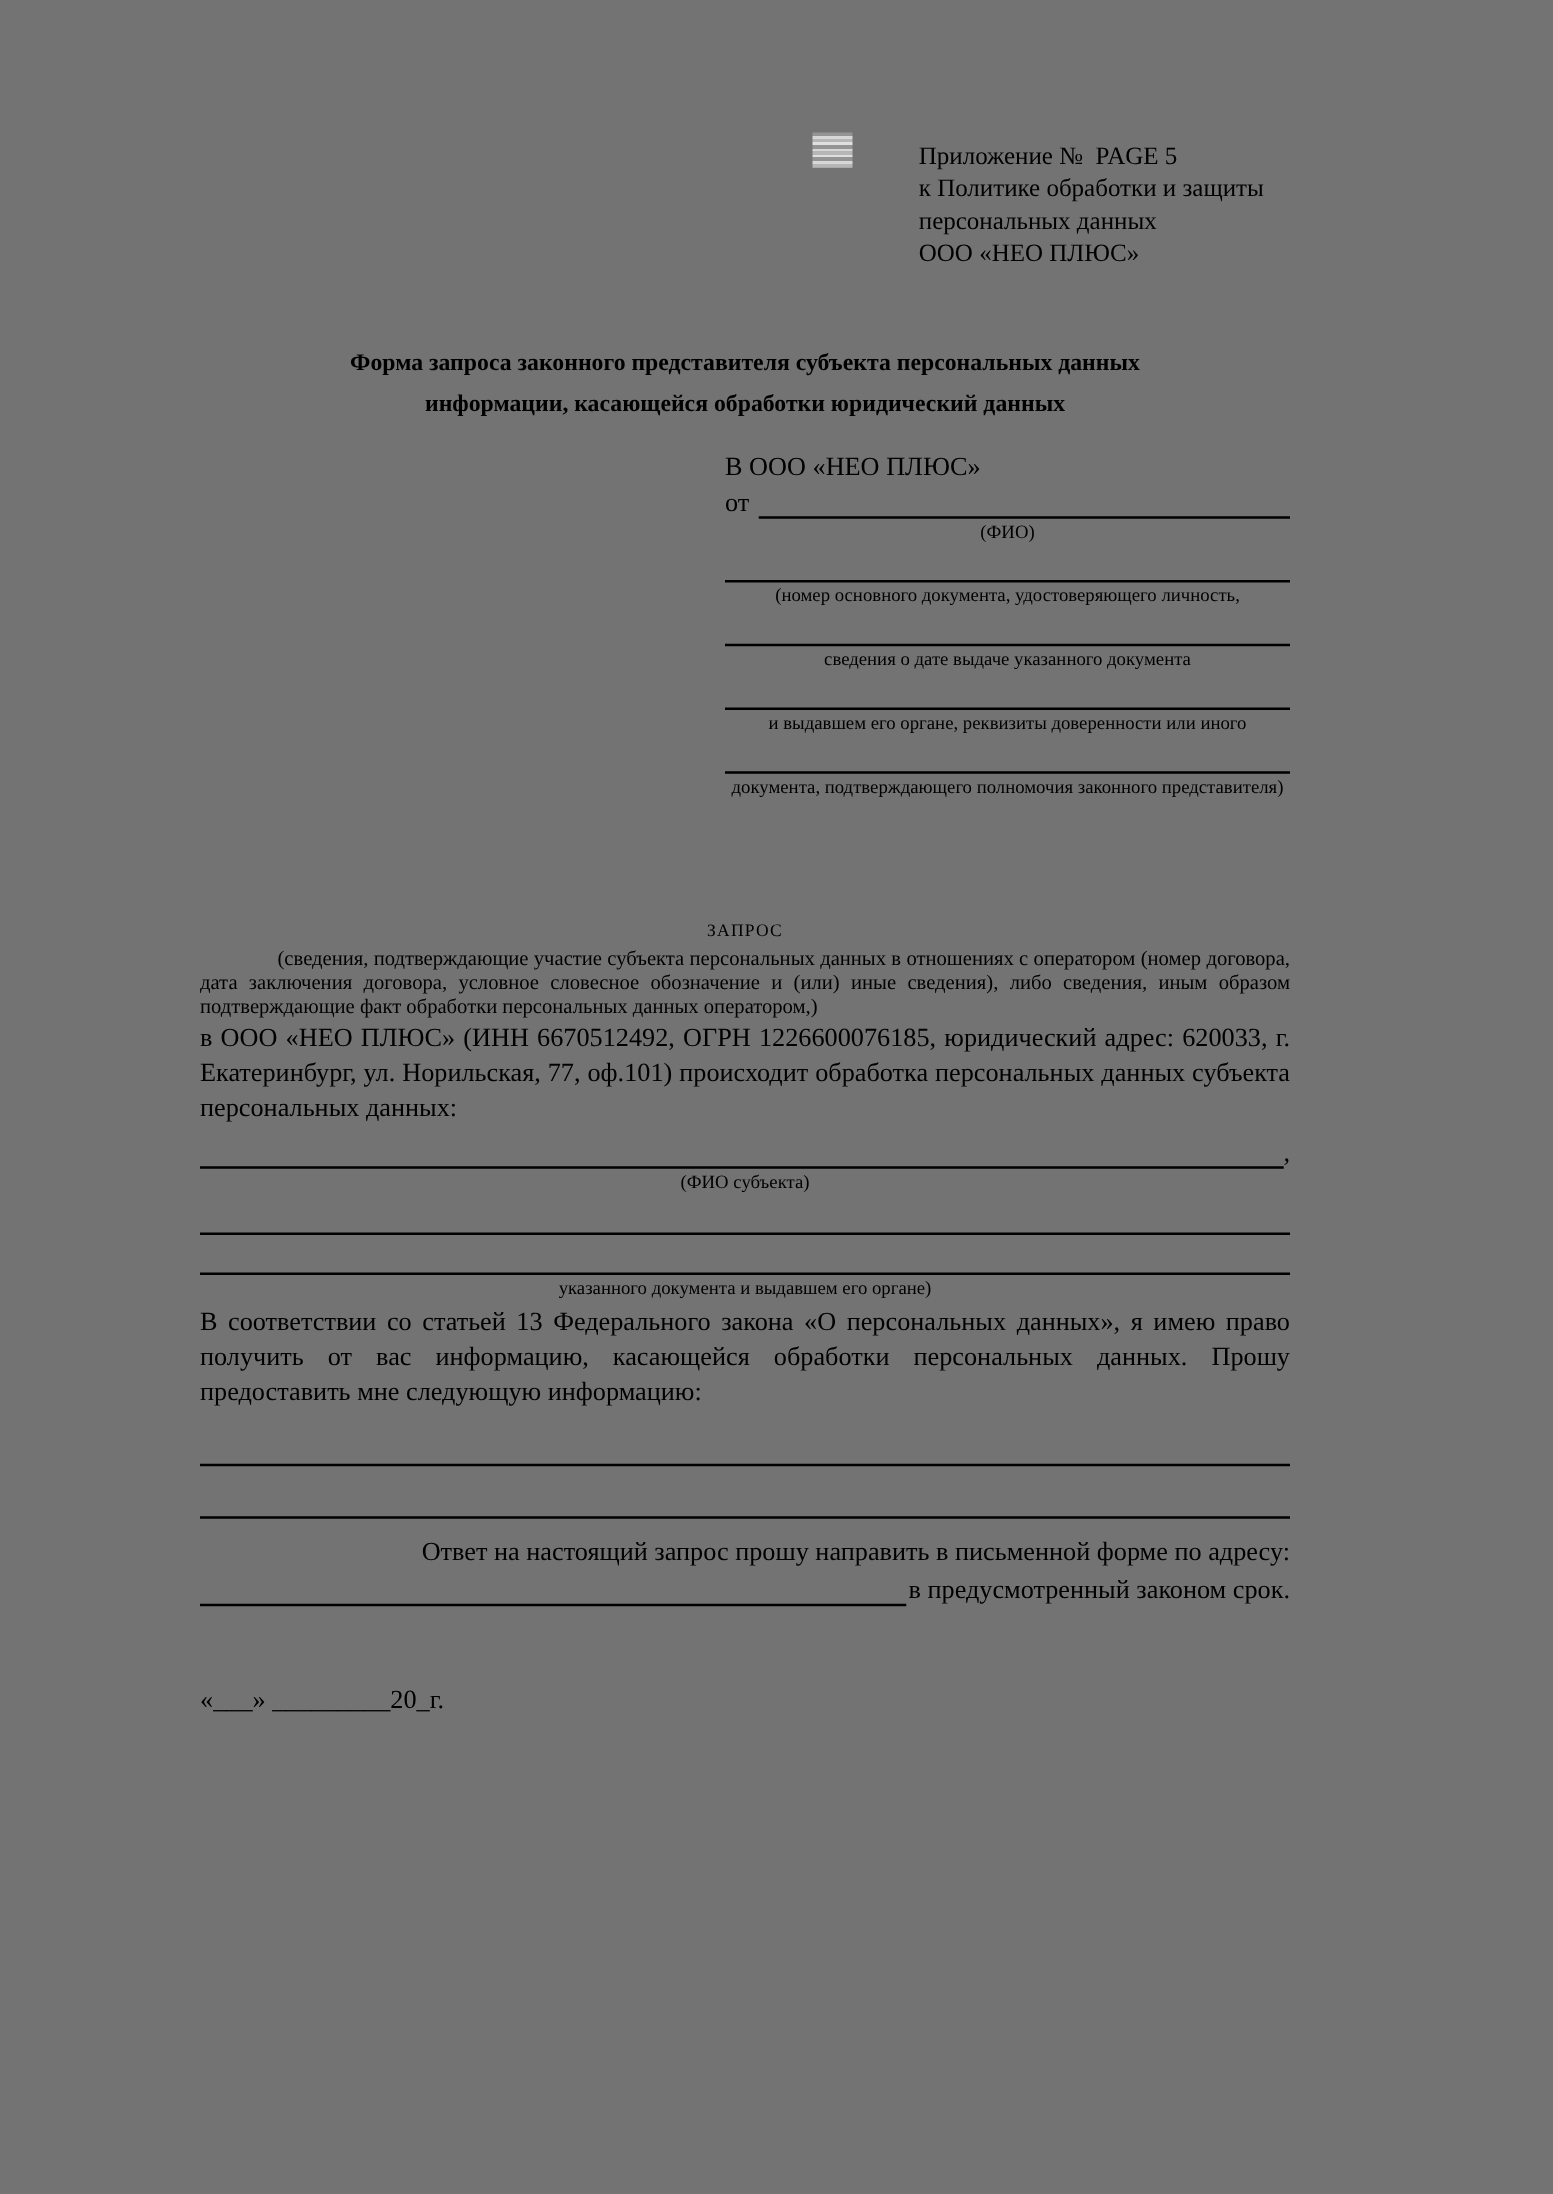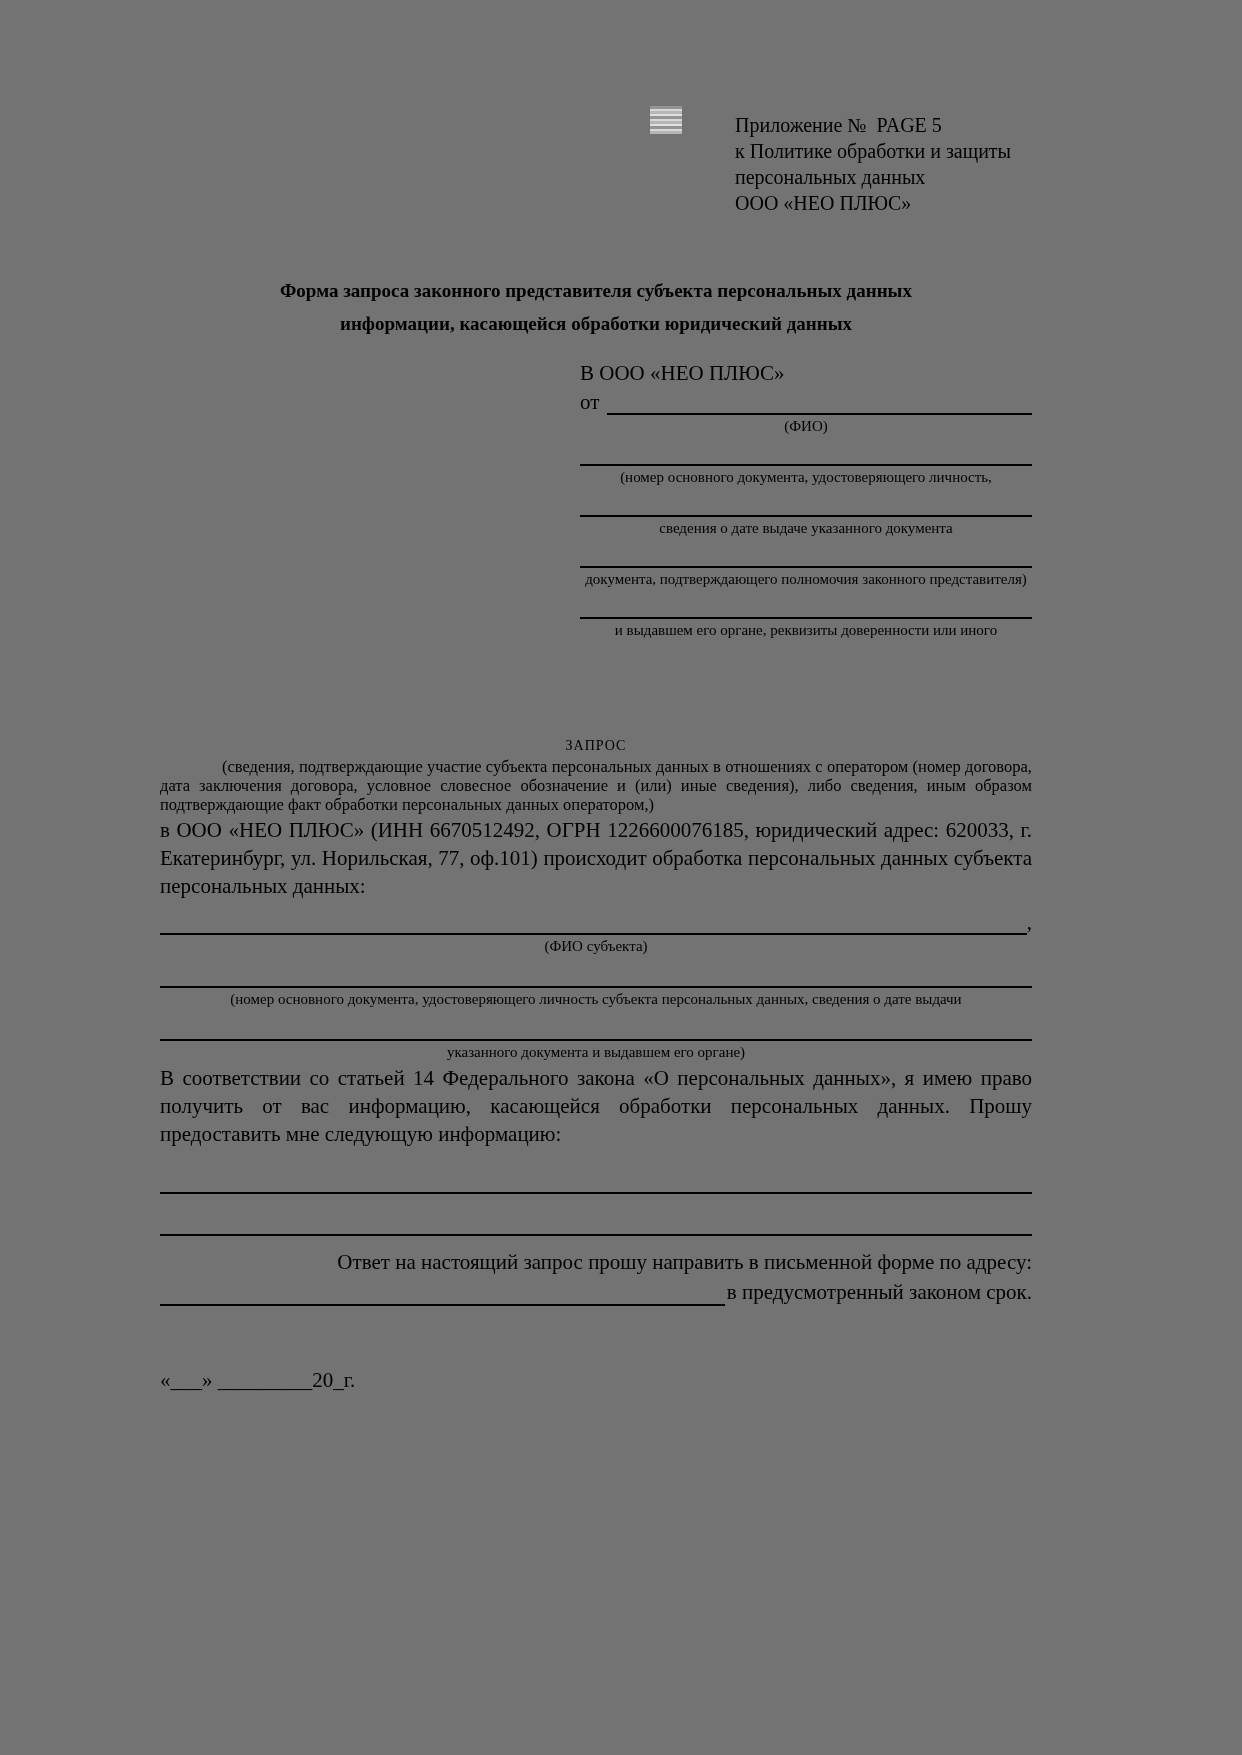--- a/index.html
+++ b/index.html
@@ -125,53 +125,52 @@
         <div class="caption">(номер основного документа, удостоверяющего личность,</div>
       </div>
 
       <div class="fill-group">
         <div class="uline"></div>
         <div class="caption">сведения о дате выдаче указанного документа</div>
       </div>
 
       <div class="fill-group">
         <div class="uline"></div>
-        <div class="caption">документа, подтверждающего полномочия законного представителя)</div>
+        <div class="caption">и выдавшем его органе, реквизиты доверенности или иного</div>
       </div>
 
       <div class="fill-group">
         <div class="uline"></div>
-        <div class="caption">и выдавшем его органе, реквизиты доверенности или иного</div>
+        <div class="caption">документа, подтверждающего полномочия законного представителя)</div>
       </div>
     </div>
 
     <div class="zapros">ЗАПРОС</div>
 
 
     <div class="fine-print">(сведения, подтверждающие участие субъекта персональных данных в отношениях с оператором (номер договора, дата заключения договора, условное словесное обозначение и (или) иные сведения), либо сведения, иным образом подтверждающие факт обработки персональных данных оператором,)</div>
 
     <div class="body-text para-justify">в ООО «НЕО ПЛЮС» (ИНН 6670512492, ОГРН 1226600076185, юридический адрес: 620033, г. Екатеринбург, ул. Норильская, 77, оф.101)  происходит обработка персональных данных субъекта персональных данных:</div>
 
     <div class="comma-row">
       <span class="uline flex-line"></span>
       <span>,</span>
     </div>
     <div class="caption">(ФИО субъекта)</div>
 
     <div class="wide-group">
       <div class="uline"></div>
-      <div class="caption">(номер основного документа, удостоверяющего личность субъекта персональных данных, сведения о дате выдачи</div>
     </div>
 
     <div class="wide-group">
       <div class="uline"></div>
       <div class="caption">указанного документа и выдавшем его органе)</div>
     </div>
 
-    <div class="body-text para-justify">В соответствии со статьей 14 Федерального закона «О персональных данных», я имею право получить от вас информацию, касающейся обработки персональных данных. Прошу предоставить мне следующую информацию:</div>
+    <div class="body-text para-justify">В соответствии со статьей 13 Федерального закона «О персональных данных», я имею право получить от вас информацию, касающейся обработки персональных данных. Прошу предоставить мне следующую информацию:</div>
 
     <div class="blank-lines">
       <div class="uline"></div>
       <div class="uline"></div>
     </div>
 
     <div class="body-text answer-line">Ответ на настоящий запрос прошу направить в письменной форме по адресу:</div>
 
     <div class="tail-row body-text">
       <span class="uline"></span>

